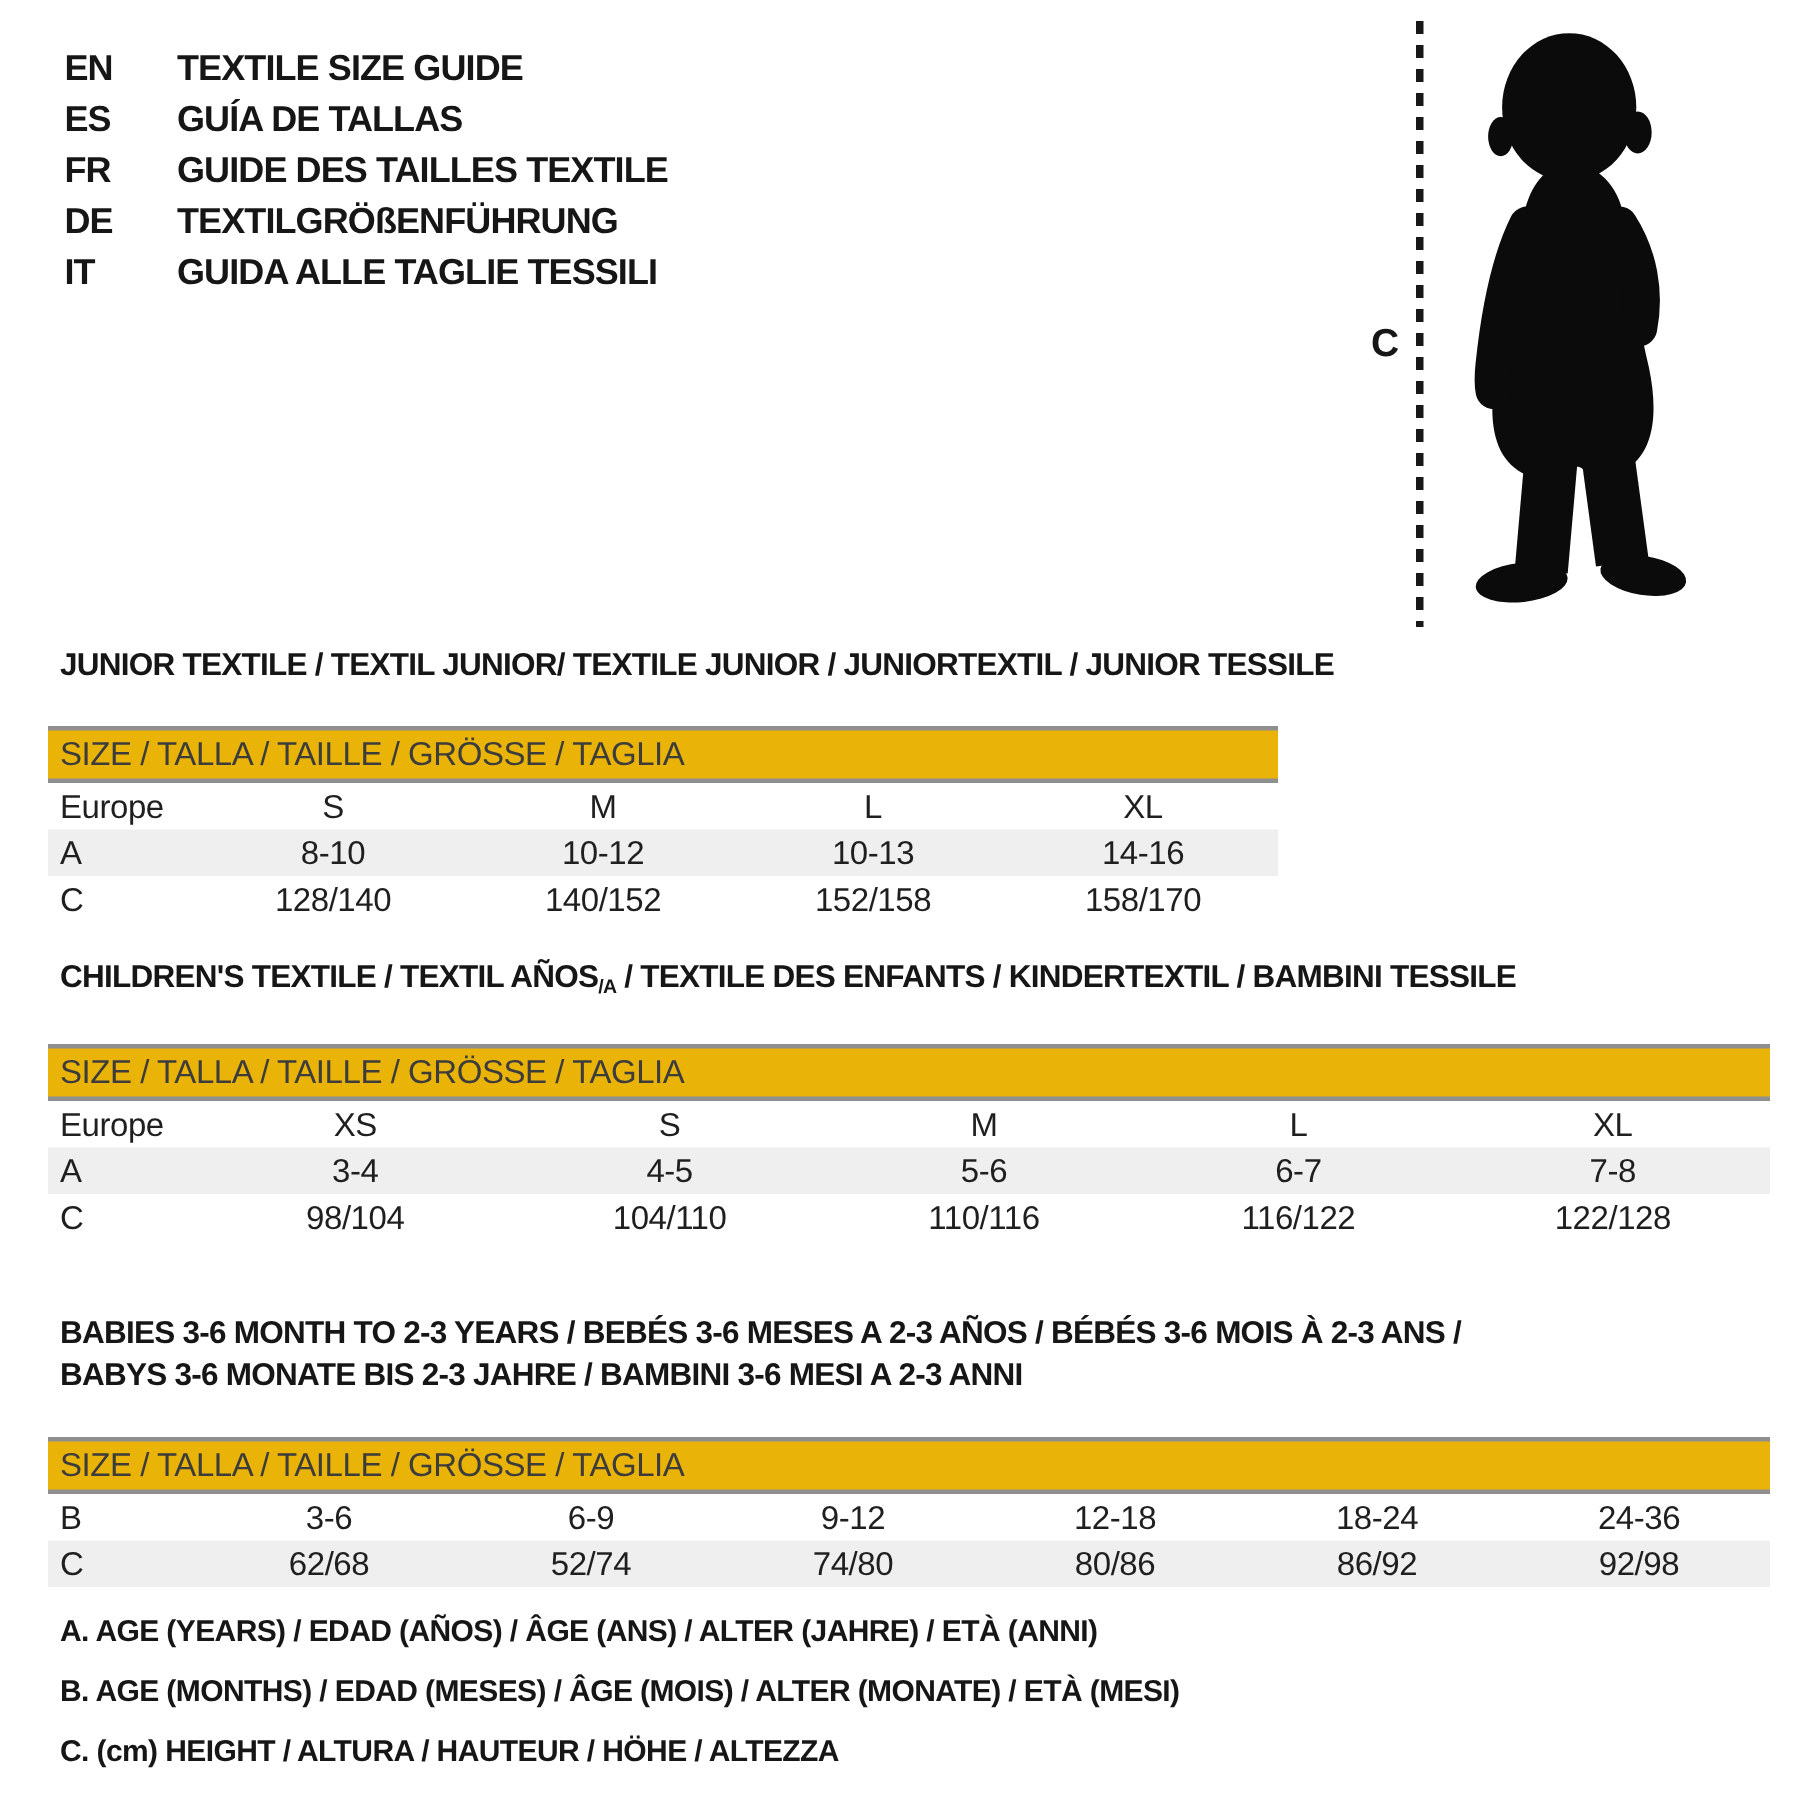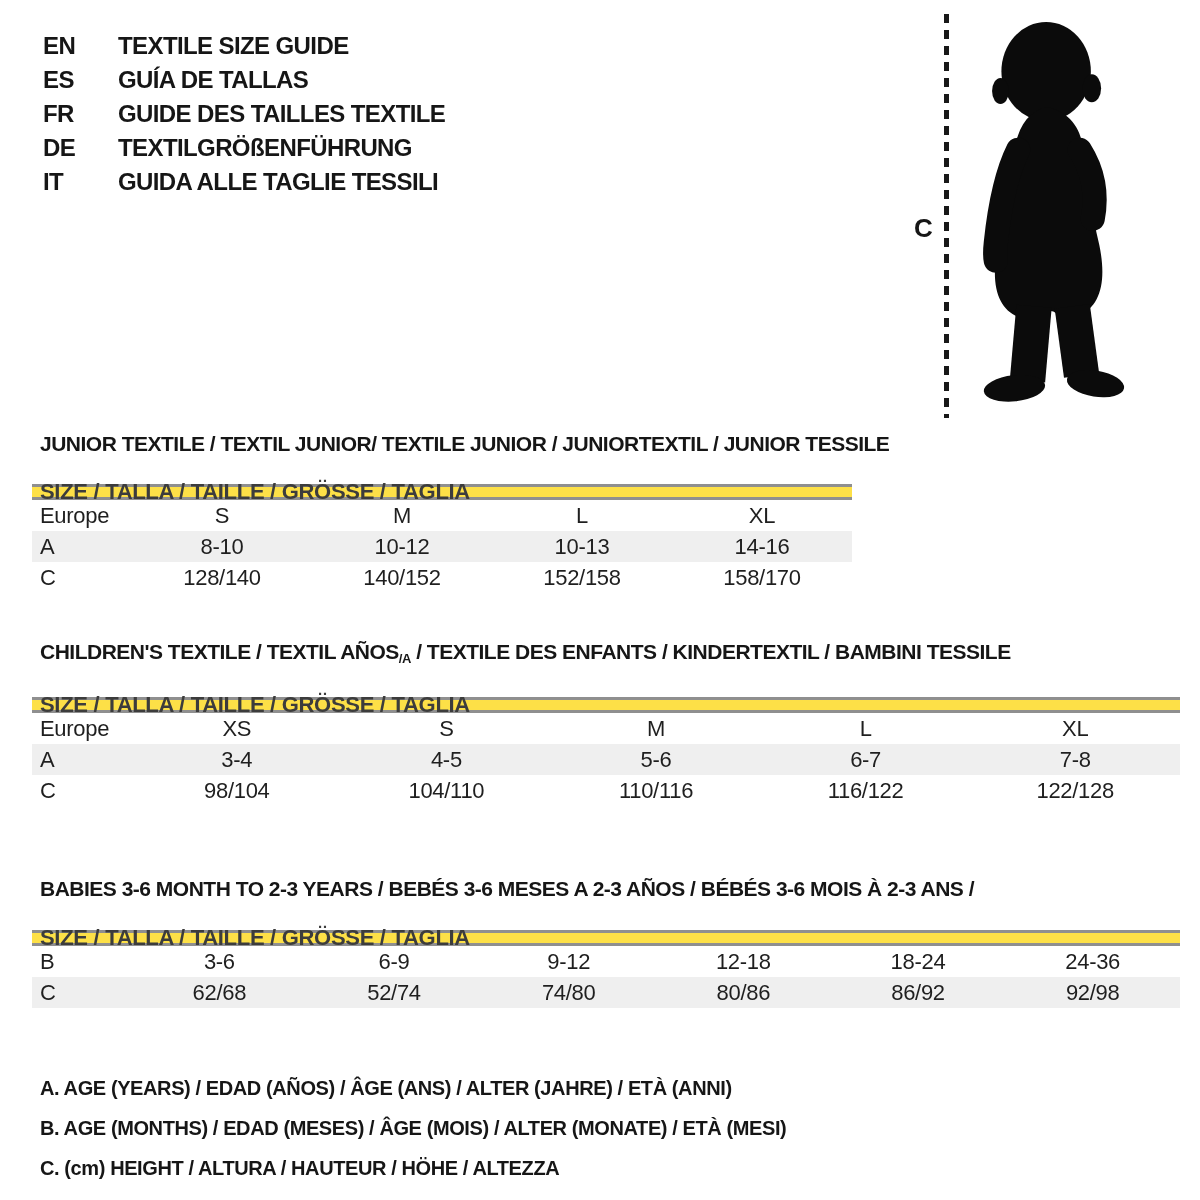--- a/index.html
+++ b/index.html
@@ -38,24 +38,24 @@
     margin-left:8px; font-weight:700; font-size:21px; letter-spacing:-0.5px;
     line-height:28px; color:#161616; white-space:nowrap;
   }
   .sub-small { font-size:13px; vertical-align:-4px; }
 
   .sec-junior .size-table   { margin-top:26px; }
   .sec-children .size-table { margin-top:24px; }
   .sec-babies .size-table   { margin-top:27px; }
 
   .size-bar {
-    height:16px; background:#fde047;
+    height:38px; background:#eab308;
     border-top:3px solid #8f8f8f; border-bottom:3px solid #8f8f8f;
     display:flex; align-items:center; padding-left:8px;
-    font-weight:700; font-size:22px; letter-spacing:-0.3px; color:#3c3c3c;
+    font-weight:400; font-size:22px; letter-spacing:-0.3px; color:#3c3c3c;
     white-space:nowrap;
   }
   .t-row { display:grid; height:31px; align-items:center; }
   .t4 .t-row { grid-template-columns:100px repeat(4,1fr); }
   .t5 .t-row { grid-template-columns:100px repeat(5,1fr); }
   .t6 .t-row { grid-template-columns:100px repeat(6,1fr); }
   .t-row.alt { background:#efefef; }
   .t-label { padding-left:8px; font-size:22px; letter-spacing:-0.3px; color:#1f1f1f; }
   .t-cell  { text-align:center; font-size:22px; letter-spacing:-0.3px; color:#1f1f1f; }
 
@@ -170,20 +170,21 @@
         <span class="t-cell">104/110</span>
         <span class="t-cell">110/116</span>
         <span class="t-cell">116/122</span>
         <span class="t-cell">122/128</span>
       </div>
     </div>
   </section>
 
   <section class="sec sec-babies">
     <h2 class="sec-heading">BABIES 3-6 MONTH TO 2-3 YEARS / BEBÉS 3-6 MESES A 2-3 AÑOS / BÉBÉS 3-6 MOIS À 2-3 ANS /</h2>
+    <h2 class="sec-heading">BABYS 3-6 MONATE BIS 2-3 JAHRE / BAMBINI 3-6 MESI A 2-3 ANNI</h2>
     <div class="size-table t6">
       <div class="size-bar">SIZE / TALLA / TAILLE / GRÖSSE / TAGLIA</div>
       <div class="t-row">
         <span class="t-label">B</span>
         <span class="t-cell">3-6</span>
         <span class="t-cell">6-9</span>
         <span class="t-cell">9-12</span>
         <span class="t-cell">12-18</span>
         <span class="t-cell">18-24</span>
         <span class="t-cell">24-36</span>

